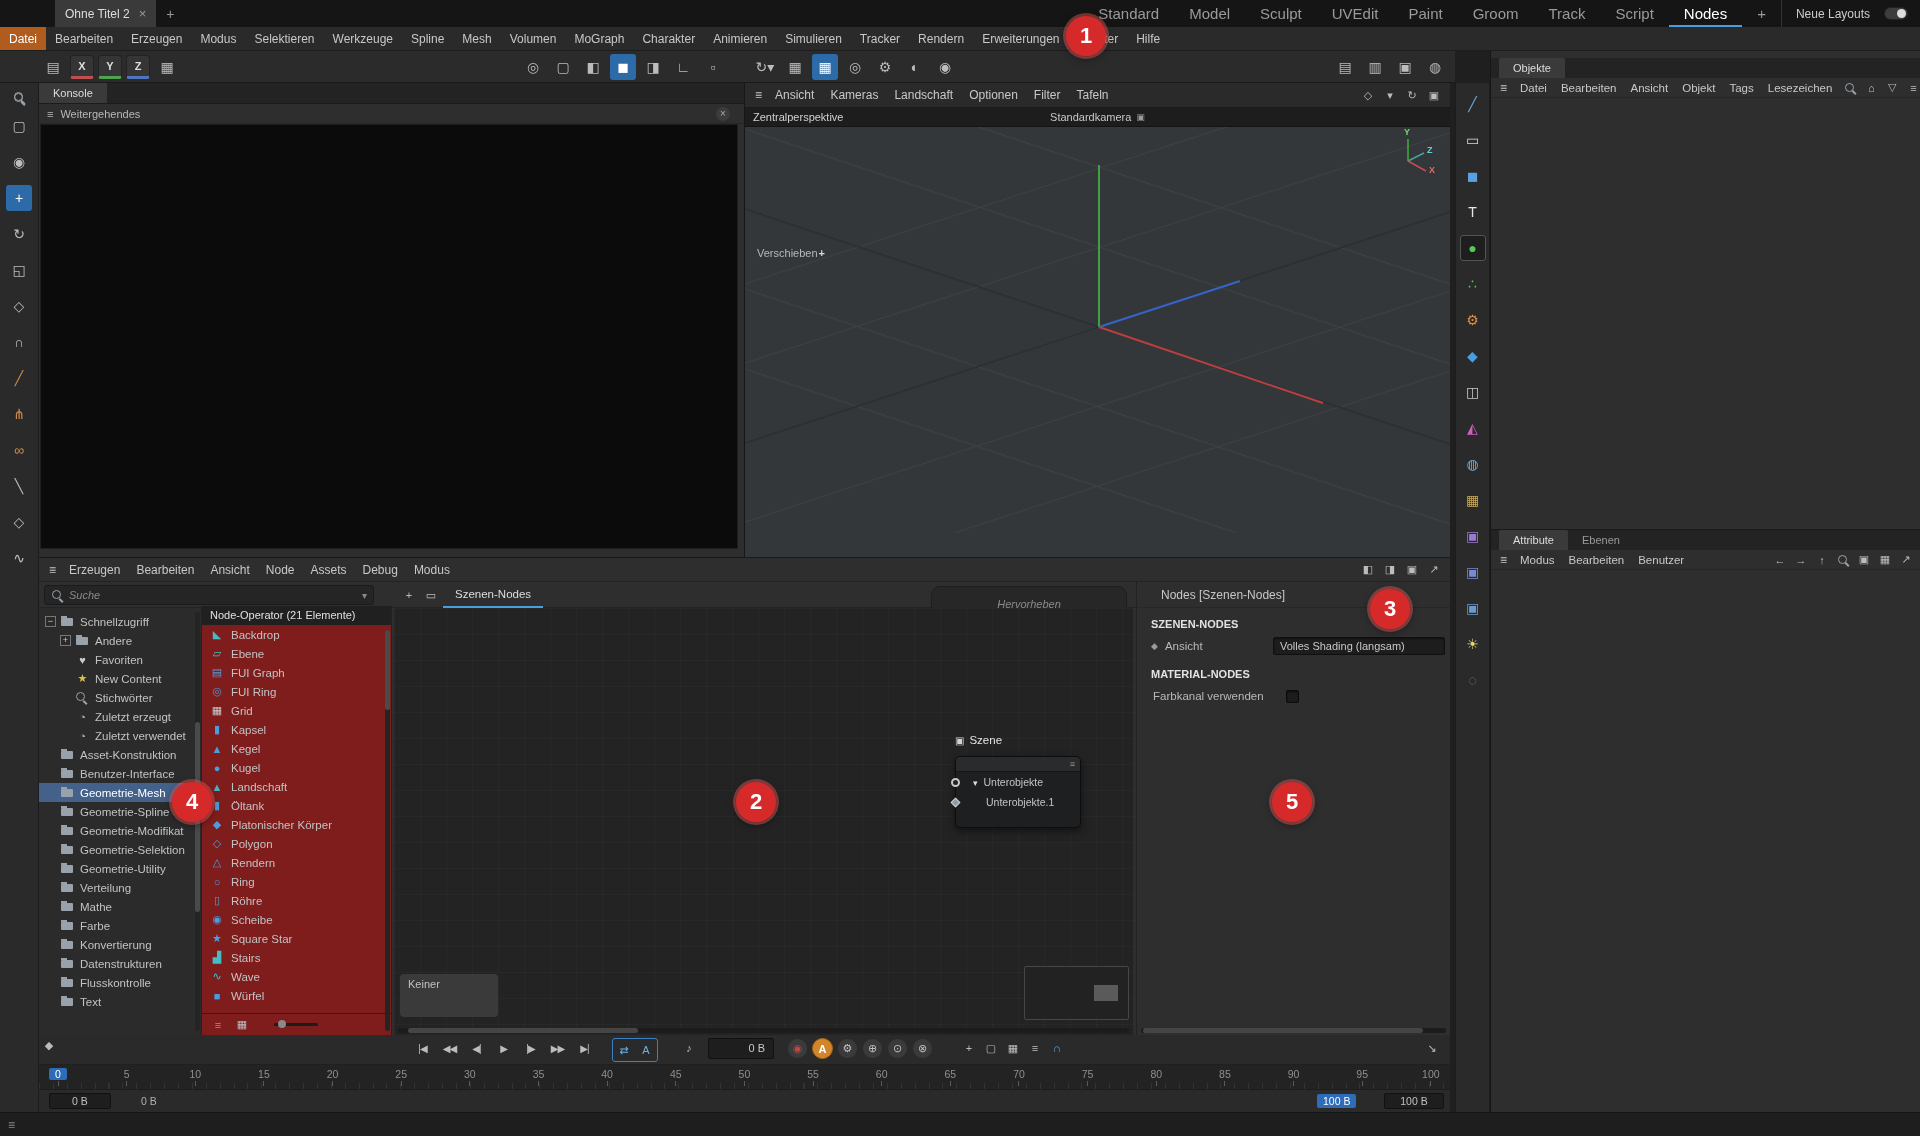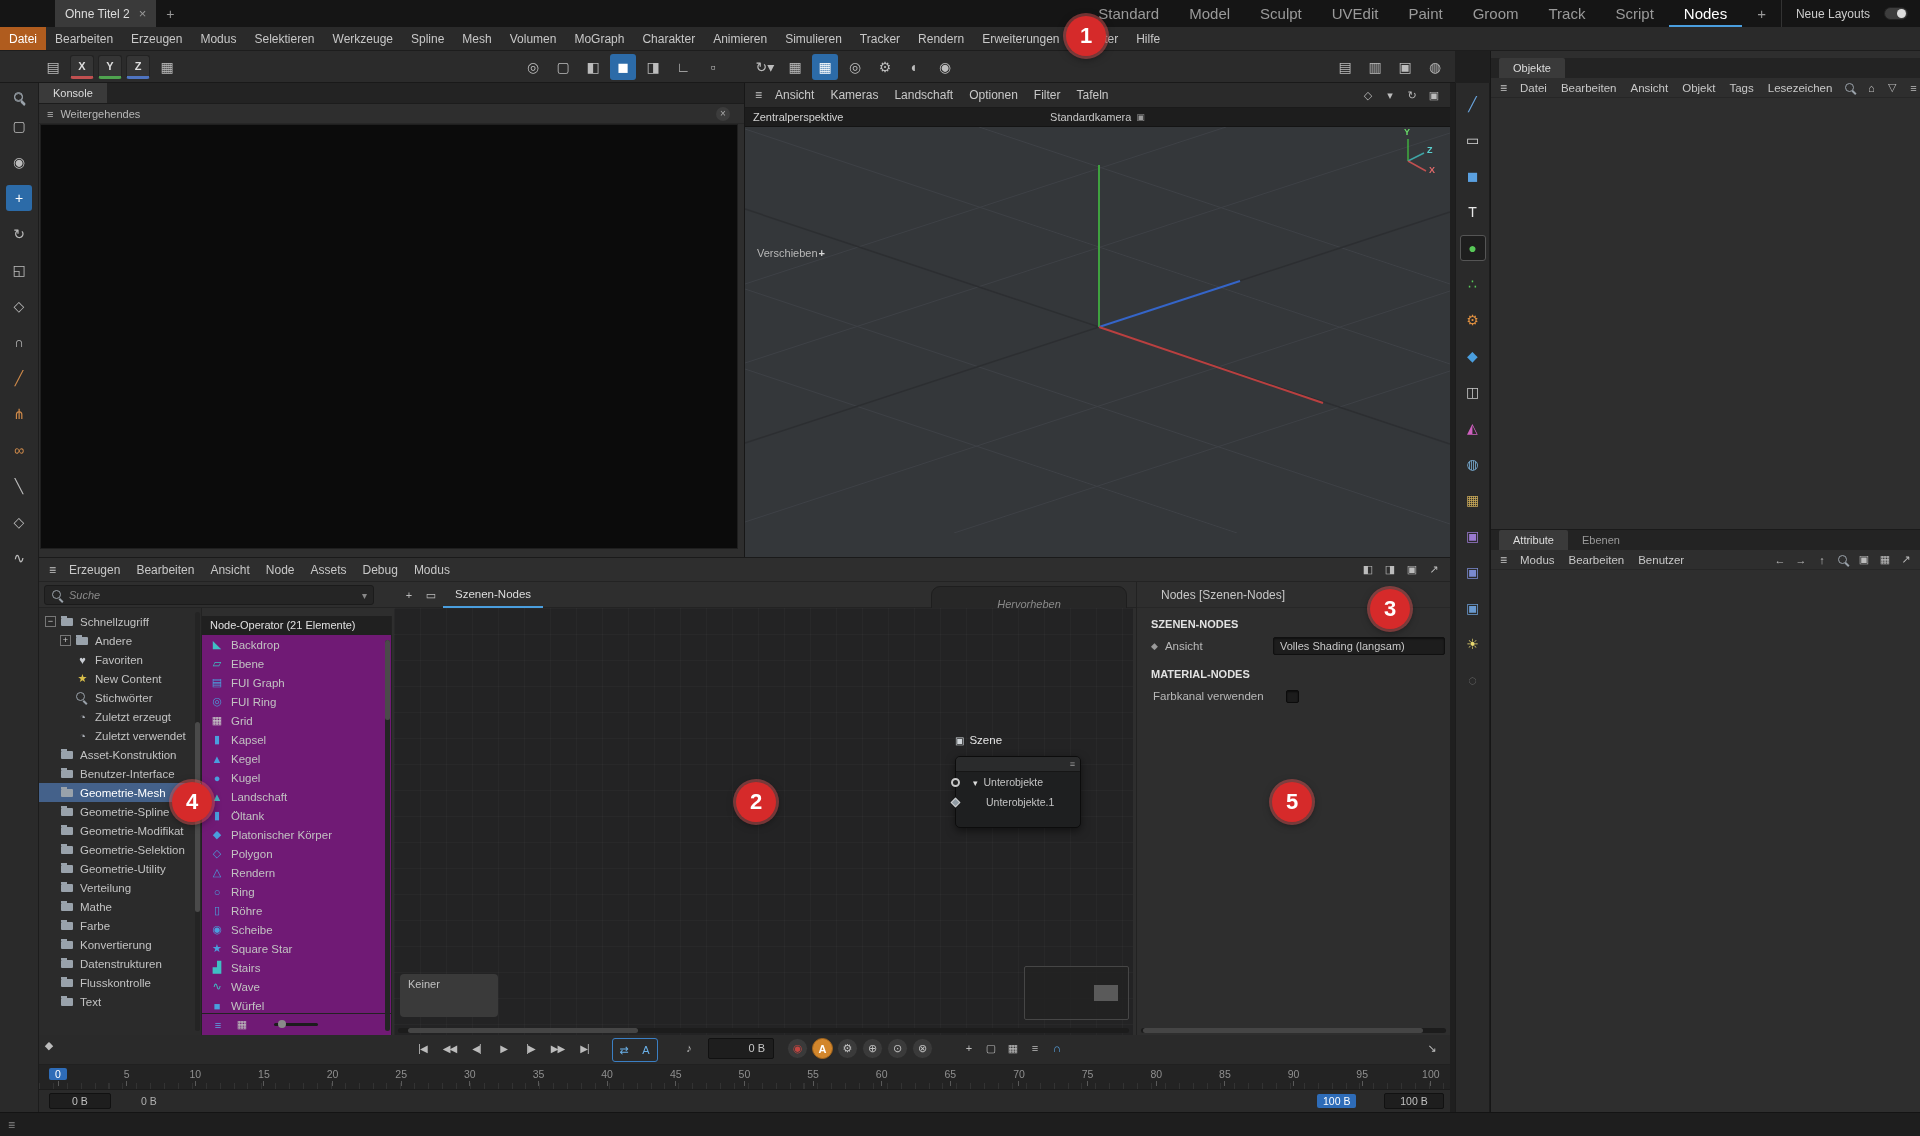--- a/index.html
+++ b/index.html
@@ -88,21 +88,21 @@
 .tree-item.lvl1{padding-left:21px}
 .tree-item.selected{background:#44618a;color:#fff}
 .exp{width:11px;height:11px;flex:none;border:1px solid #777;background:#2a2a2a;font-size:9px;line-height:9px;text-align:center;color:#ccc;margin-right:4px}
 .exp:empty{border-color:transparent;background:transparent}
 .t-icon{width:15px;height:13px;margin-right:5px;flex:none;display:flex;align-items:center;justify-content:center;font-size:11px}
 .t-icon.folder{position:relative}
 .t-icon.folder::before{content:"";position:absolute;left:1px;top:3px;width:12px;height:8px;background:#99a2ab;border-radius:1px}
 .t-icon.folder::after{content:"";position:absolute;left:1px;top:1px;width:6px;height:2px;background:#99a2ab}
 .vscroll{position:absolute;right:1px;width:5px;background:#242424;top:4px;bottom:4px;border-radius:3px}
 .vscroll .thumb{position:absolute;left:0;width:5px;background:#4a4a4a;border-radius:3px}
-.ne-oplist{position:absolute;left:163px;top:58px;width:190px;bottom:0;background:#701a75;border-right:1px solid #222}
+.ne-oplist{position:absolute;left:163px;top:48px;width:190px;bottom:0;background:#7f1d1d;border-right:1px solid #222}
 .op-header{height:19px;line-height:19px;background:#202020;color:#e0e0e0;font-size:11px;padding-left:8px;white-space:nowrap;overflow:hidden}
 .op-item{display:flex;align-items:center;height:19px;padding-left:8px;font-size:11.5px;color:#c2c2c2;gap:7px;white-space:nowrap}
 .op-icon{width:14px;flex:none;text-align:center;font-size:11px}
 .op-footer{position:absolute;left:0;bottom:0;width:100%;height:22px;border-top:1px solid #222;display:flex;align-items:center;padding:0 6px;gap:4px}
 .slider{width:44px;height:3px;background:#1c1c1c;border-radius:2px;position:relative;margin-left:18px}
 .slider::after{content:"";position:absolute;left:4px;top:-3px;width:8px;height:8px;border-radius:50%;background:#8a8a8a}
 .ne-canvas{position:absolute;left:355px;top:50px;width:739px;bottom:0;background-color:#232324;background-image:linear-gradient(rgba(255,255,255,.025) 1px,transparent 1px),linear-gradient(90deg,rgba(255,255,255,.025) 1px,transparent 1px);background-size:26px 26px;overflow:hidden}
 .node-title{position:absolute;left:561px;top:126px;display:flex;gap:5px;align-items:center;font-size:11.5px;color:#e4e4e4}
 .node-box{position:absolute;left:561px;top:148px;width:126px;height:72px;background:#1e1f20;border:1px solid #0c0c0c;border-radius:5px;box-shadow:0 3px 8px rgba(0,0,0,.5)}
 .node-head{height:15px;background:#2a2b2c;border-bottom:1px solid #161616;border-radius:4px 4px 0 0;display:flex;align-items:center;justify-content:flex-end;padding:0 5px;color:#999;font-size:9px}

